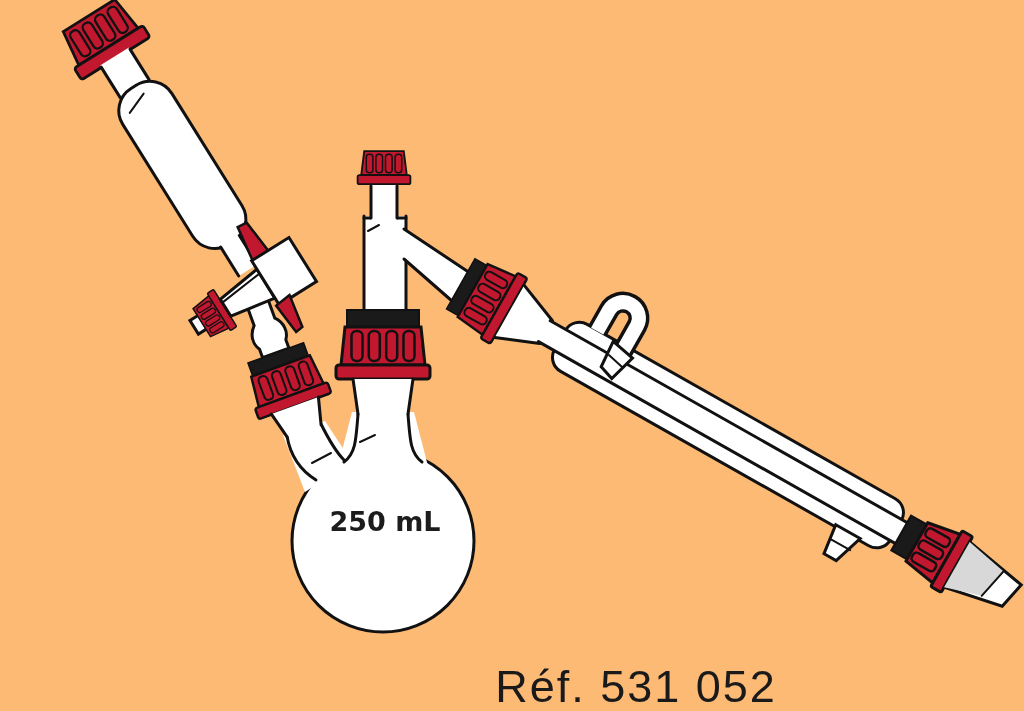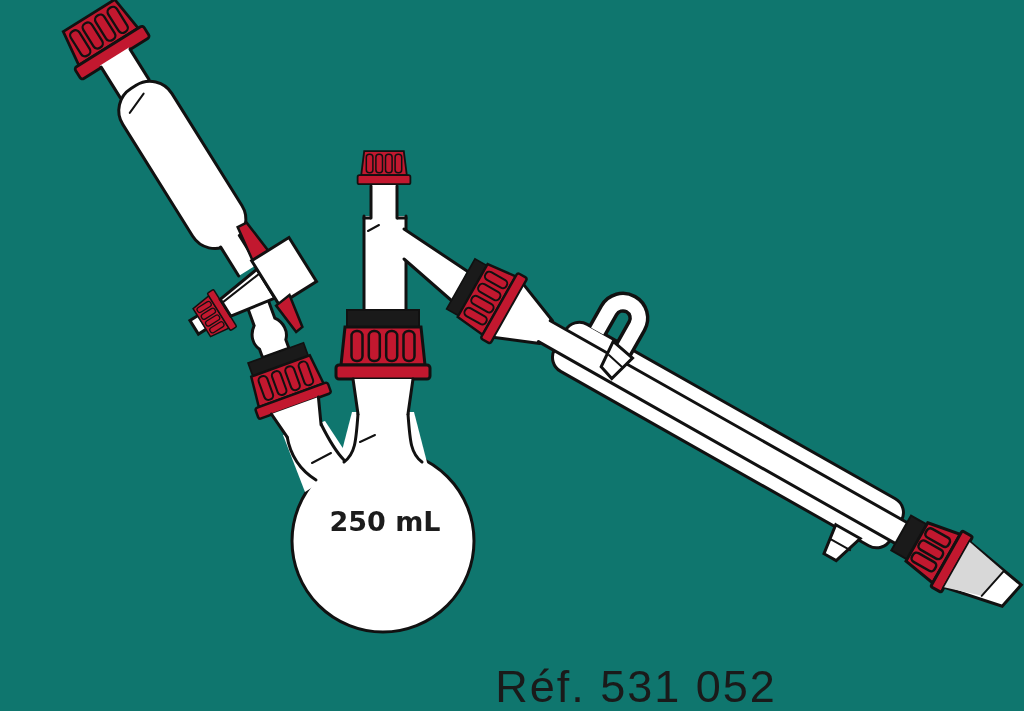--- a/index.html
+++ b/index.html
@@ -1,16 +1,16 @@
 <!DOCTYPE html>
 <html><head>
 <meta charset="utf-8">
 <style>
   html,body{margin:0;padding:0;background:#ffffff;}
-  .stage{position:relative;width:1024px;height:711px;background:#0f766e;overflow:hidden;
+  .stage{position:relative;width:1024px;height:711px;background:#fdba74;overflow:hidden;
          font-family:"Liberation Sans",sans-serif;}
   svg{display:block;}
   .glass{fill:#ffffff;stroke:#111111;stroke-width:3;}
   .ln{fill:none;stroke:#111111;stroke-width:3;stroke-linecap:round;}
   .tick{fill:none;stroke:#111111;stroke-width:2;stroke-linecap:round;}
   .flask-label{font-family:"DejaVu Sans","Liberation Sans",sans-serif;
                font-size:27px;font-weight:600;fill:#1c1c1c;}
   .caption{font-family:"Liberation Sans",sans-serif;font-size:45px;font-weight:300;
            letter-spacing:2px;fill:#1a1a1a;}
 </style>

